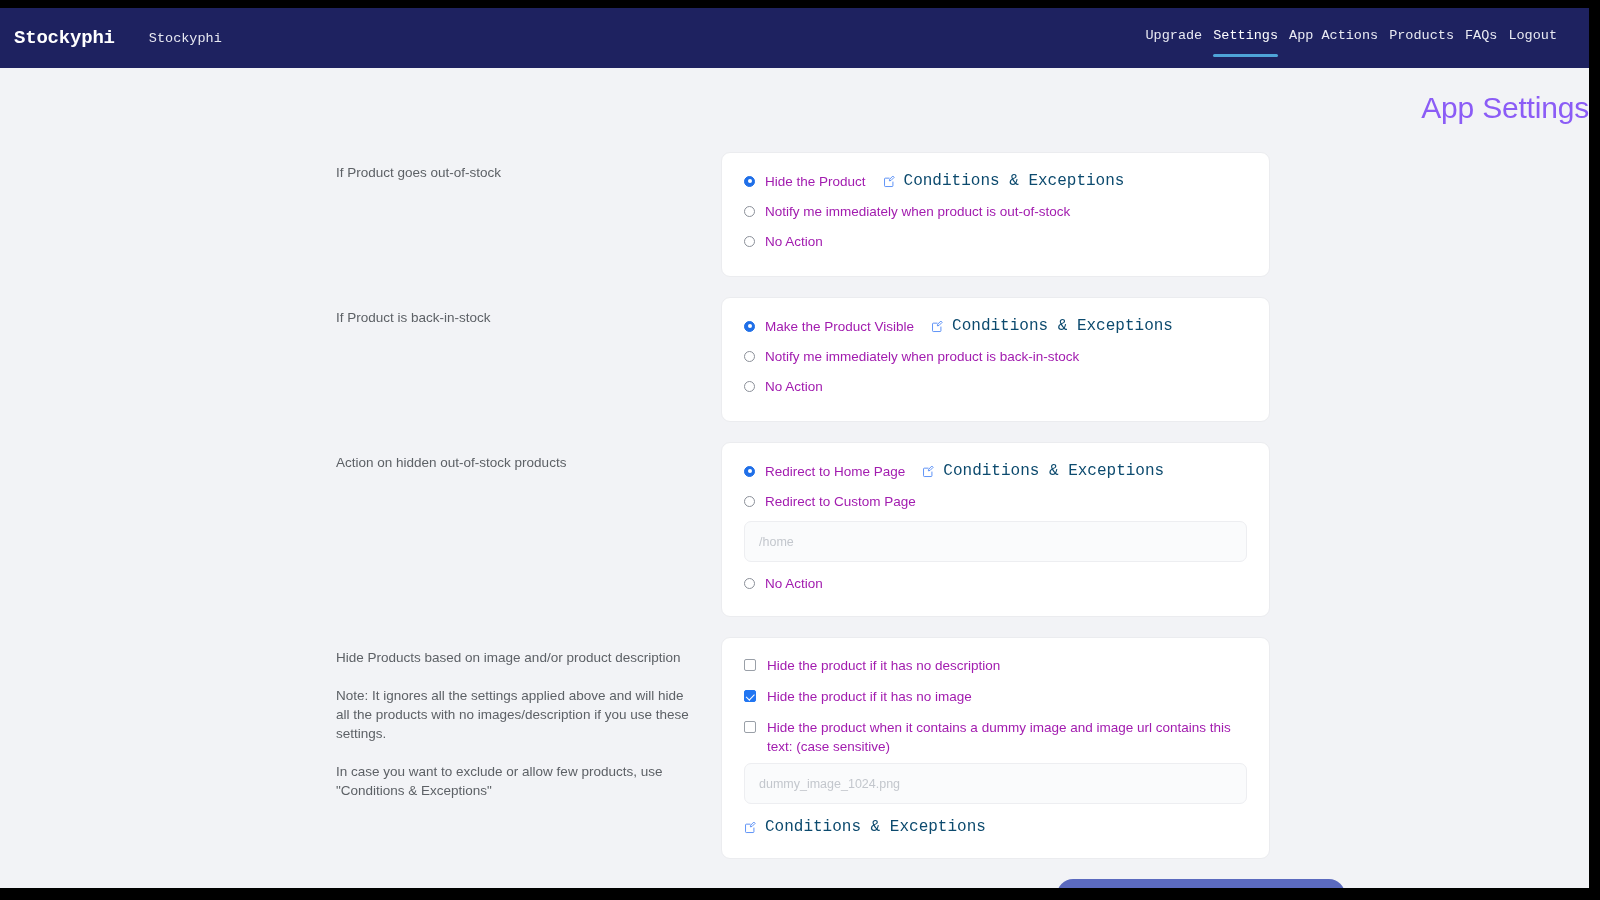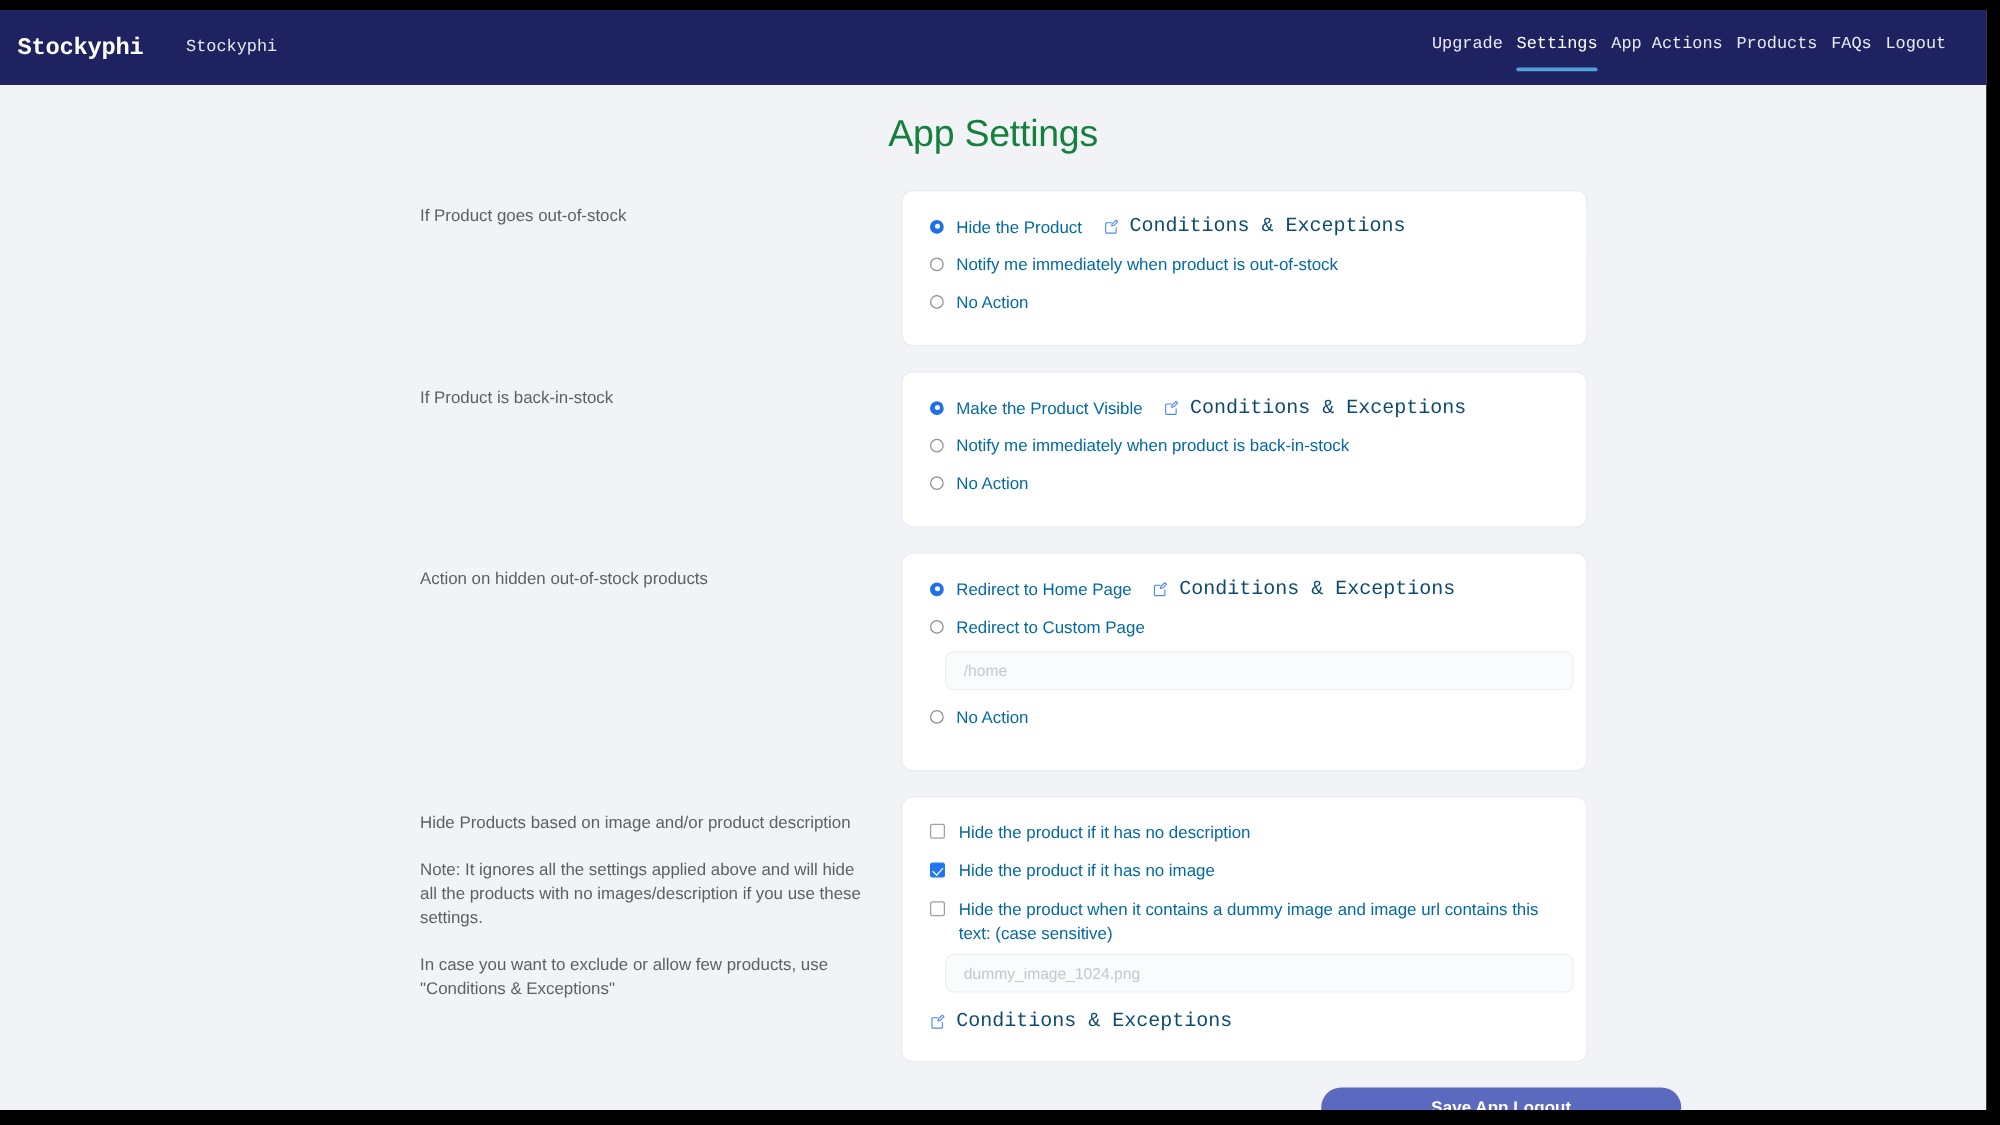--- a/index.html
+++ b/index.html
@@ -67,23 +67,23 @@
     content: "";
     position: absolute;
     left: 0; right: 0; bottom: -7px;
     height: 3px;
     background: #4ea4d8;
     border-radius: 2px;
   }
 
   
   .page-title {
-    text-align: center;
+    text-align: right;
     font-size: 30px;
-    color: #15803d;
+    color: #8b5cf6;
     font-weight: normal;
     margin-top: 23px;
     letter-spacing: -0.2px;
   }
 
   .content {
     margin-top: 27px;
     padding-left: 336px;
     padding-right: 0;
   }
@@ -177,21 +177,21 @@
     position: absolute;
     left: 3.4px; top: 0.8px;
     width: 3.5px; height: 6.5px;
     border: solid #ffffff;
     border-width: 0 1.6px 1.6px 0;
     transform: rotate(43deg);
   }
 
   .opt-label {
     font-size: 13.5px;
-    color: #0369a1;
+    color: #a21caf;
     line-height: 19px;
     cursor: pointer;
   }
 
   
   .cond-link {
     display: inline-flex;
     align-items: center;
     margin-left: 17px;
     cursor: pointer;
@@ -211,30 +211,30 @@
   }
   .cond-link.standalone {
     margin-left: 0;
     margin-top: 4px;
   }
 
   
   .text-input {
     display: block;
     width: 100%;
-    height: 31px;
+    height: 41px;
     border: 1px solid #edeef1;
     border-radius: 7px;
     background: #fafbfc;
     padding: 0 14px;
     font-family: "Liberation Sans", sans-serif;
     font-size: 12.5px;
     color: #2a2d31;
     outline: none;
-    margin: 7px 0 11px 12px;
+    margin: 7px 0 11px 0;
   }
   .text-input::placeholder { color: #c3c7cd; }
 
   .cb-wrap { margin-bottom: 12px; }
   .cb-wrap:last-child { margin-bottom: 0; }
   .cb-inline {
     display: flex;
     align-items: flex-start;
   }
   .cb-inline .checkbox { margin-top: 3px; }

